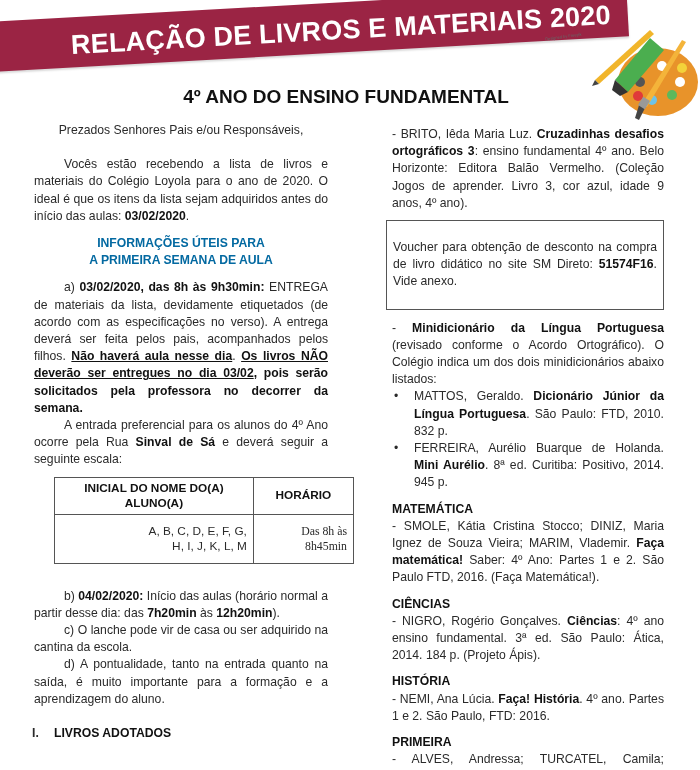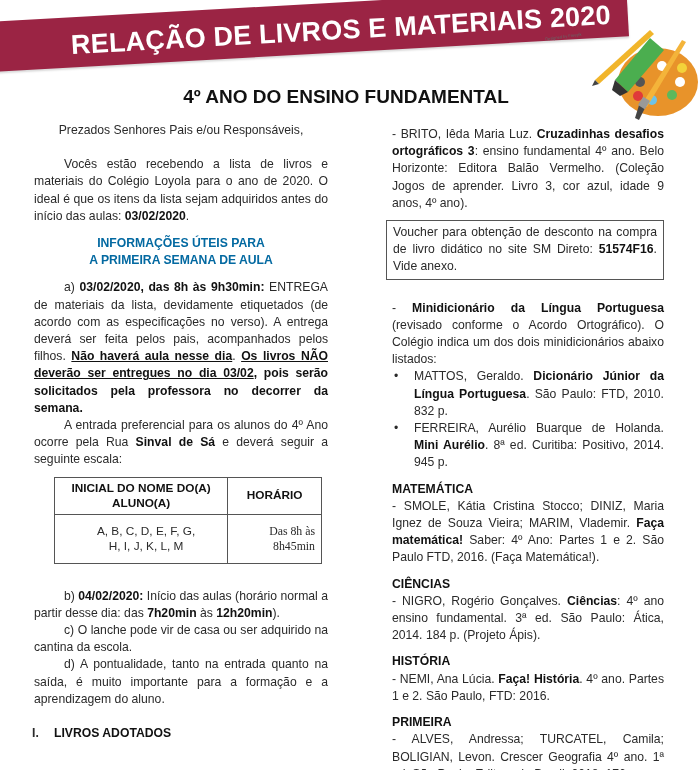--- a/index.html
+++ b/index.html
@@ -16,27 +16,27 @@
 
   .col { position: absolute; font-size: 12.2px; line-height: 17.2px; text-align: justify; }
   .col-left { left: 34px; top: 122px; width: 294px; }
   .col-right { left: 392px; top: 126px; width: 272px; }
   p { margin: 0; }
   .indent { text-indent: 30px; }
   .center { text-align: center; }
   b { color: #111; }
   u { text-decoration: underline; }
 
-  table.sched { border-collapse: collapse; margin: 8px 0 0 20px; width: 268px; font-size: 11.8px; }
+  table.sched { border-collapse: collapse; margin: 8px 0 0 20px; width: 300px; font-size: 11.8px; }
   table.sched td, table.sched th { border: 1px solid #555; padding: 3px 6px; line-height: 15px; }
   table.sched th { font-weight: bold; text-align: center; color: #111; }
-  table.sched td.letters { text-align: center; padding-left: 16px; height: 42px; }
+  table.sched td.letters { text-align: right; padding-left: 16px; height: 42px; }
   table.sched td.time { text-align: right; font-family: Liberation Serif, serif; }
 
-  .voucher { border: 1px solid #555; padding: 3px 6px; margin: 8px 0 20px -6px; }
+  .voucher { border: 1px solid #555; padding: 18px 6px; margin: 8px 0 10px -6px; }
   .bullets { margin: 0; padding: 0; list-style: none; }
   .bullets li { position: relative; padding-left: 22px; }
   .bullets li .dot { position: absolute; left: 2px; top: 0; }
   .section-h { font-weight: bold; margin-top: 9px; color: #111; }
   .roman { display: flex; }
   .roman .num { width: 22px; font-weight: bold; }
 </style>
 </head>
 <body>
 

